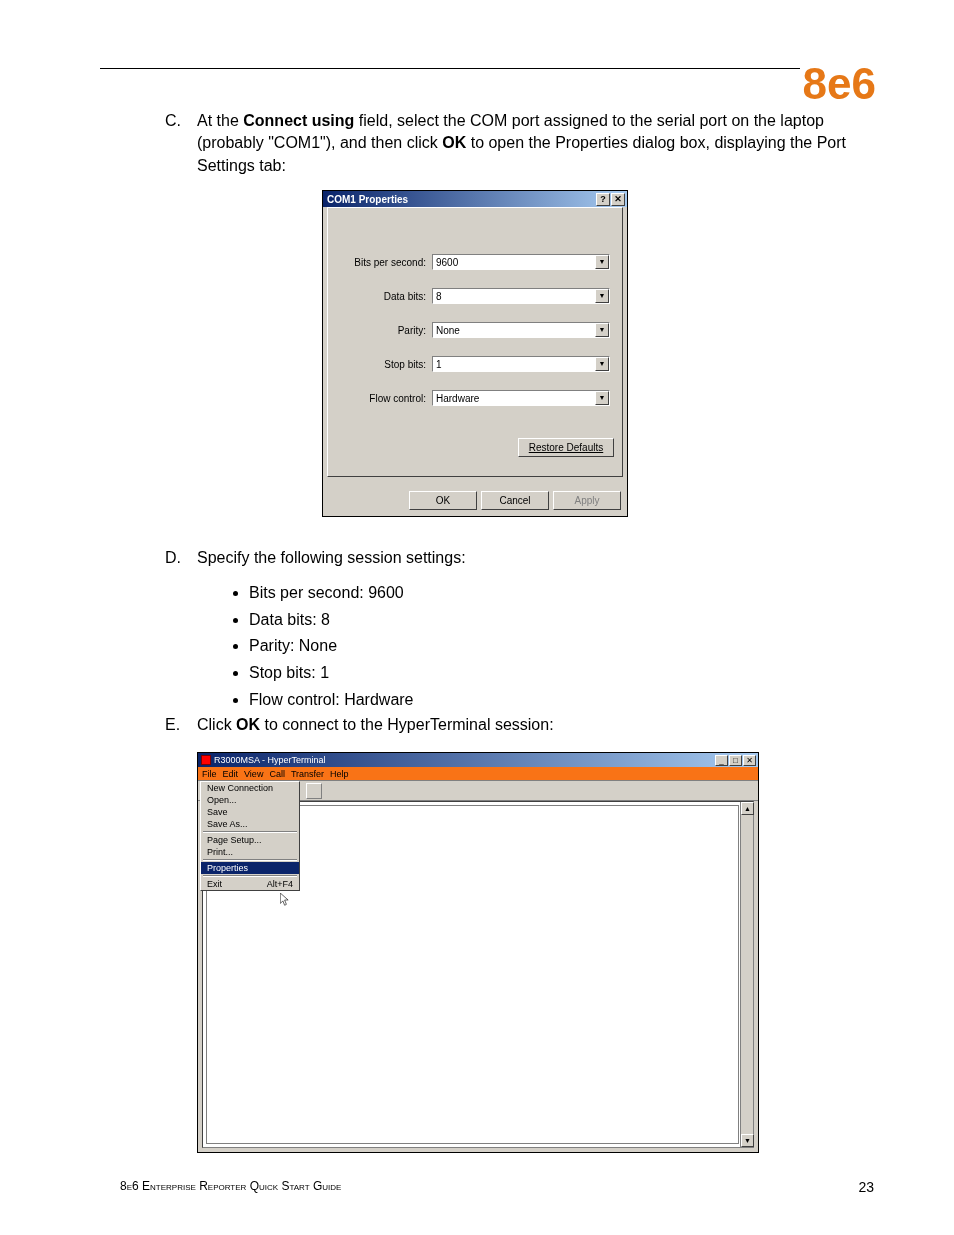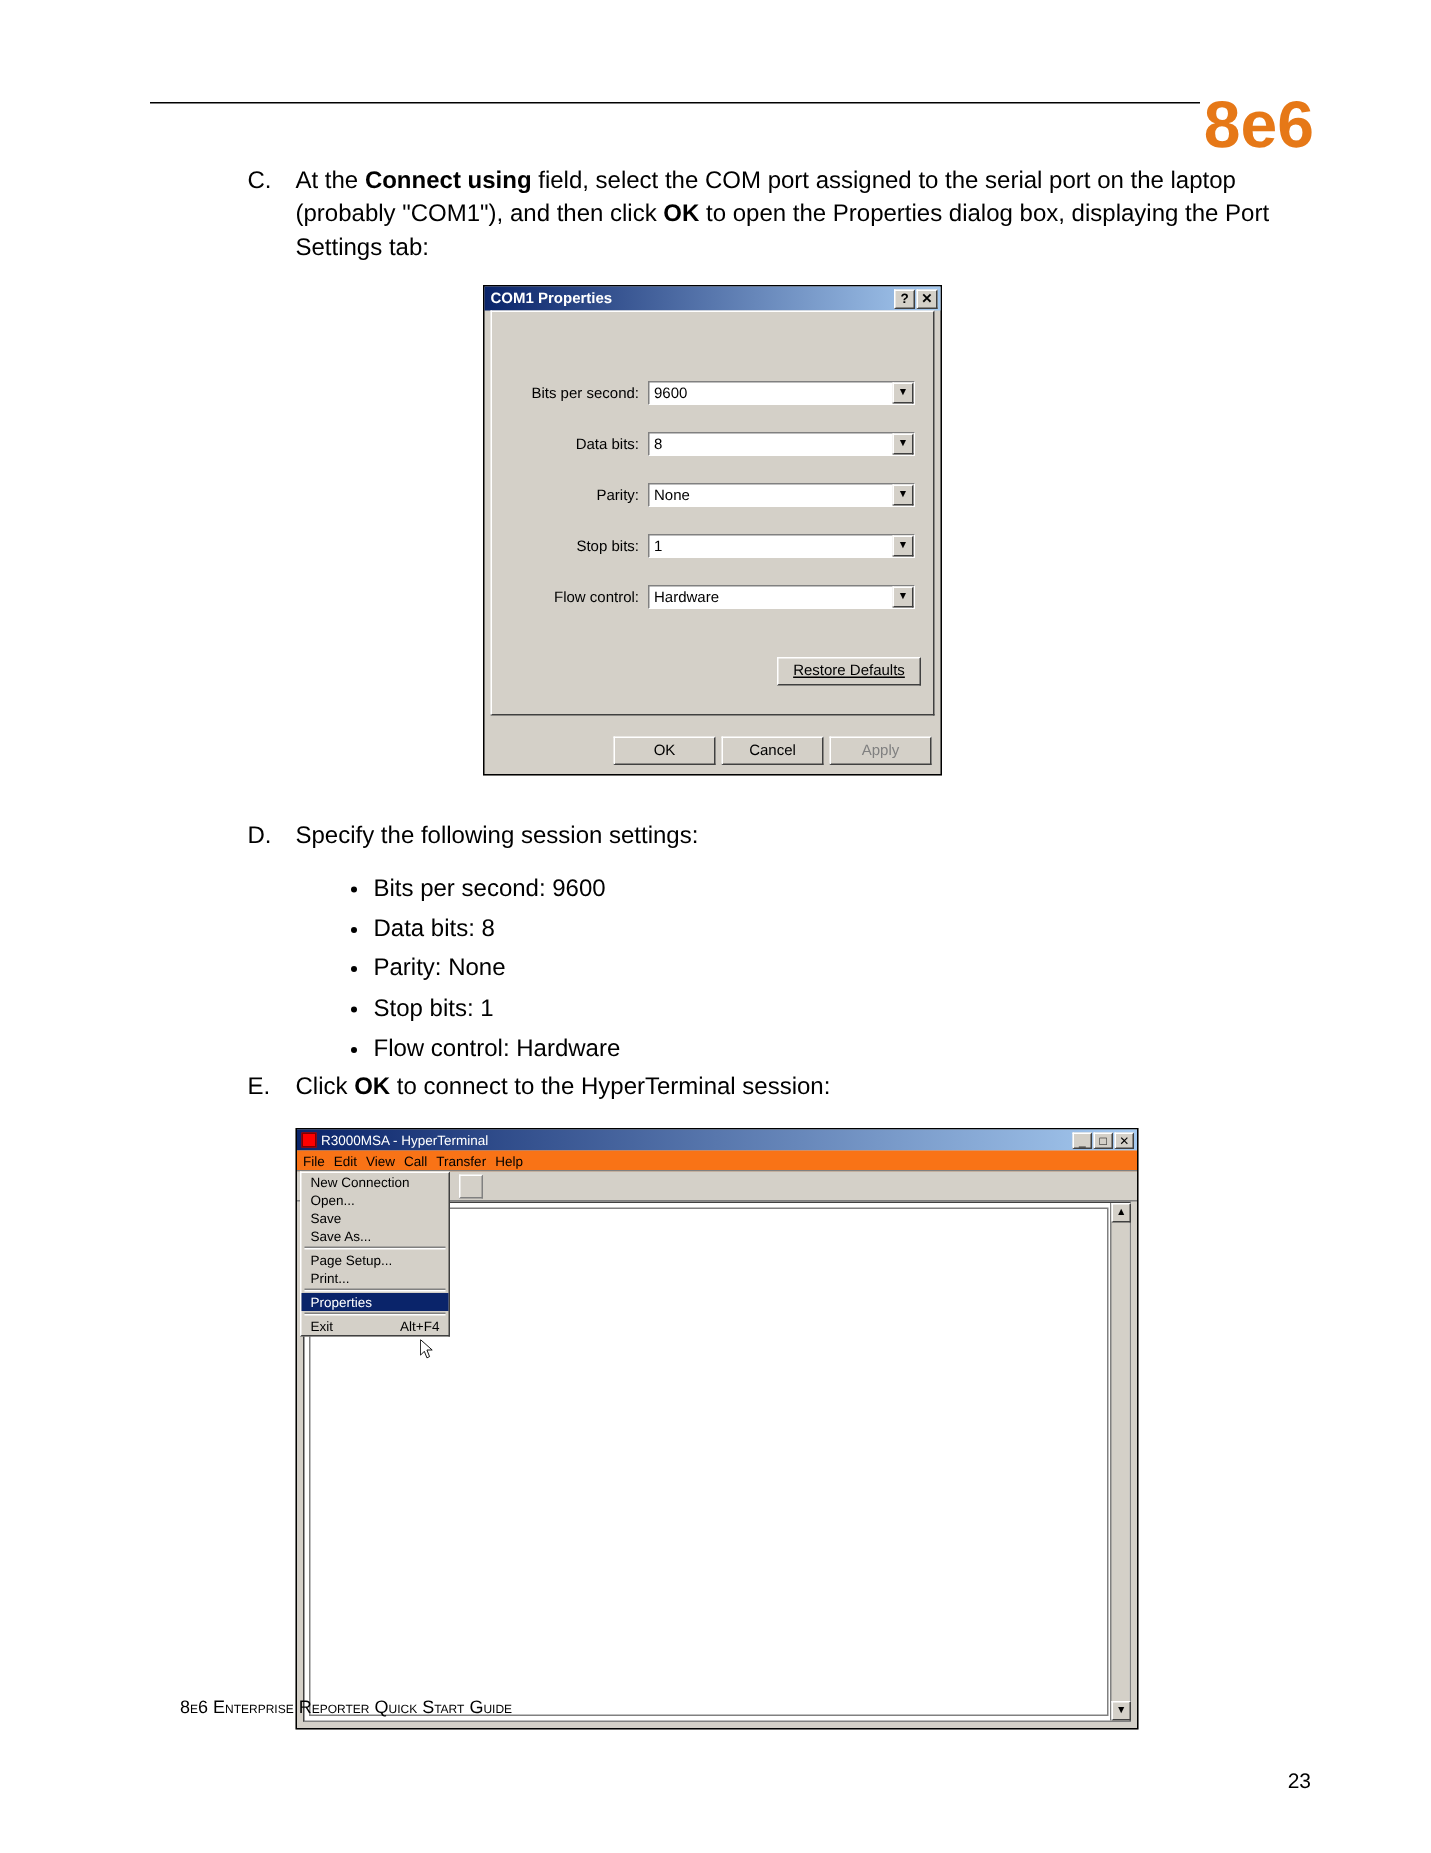--- a/index.html
+++ b/index.html
@@ -275,21 +275,21 @@
   .footer {
     position:absolute;
     bottom: 40px;
     left: 120px;
     right: 80px;
     display:flex;
     justify-content:space-between;
     font-size: 12px;
     font-variant: small-caps;
   }
-  .footer .pn { font-variant: normal; font-size:14px;margin-top:48px; }
+  .footer .pn { font-variant: normal; font-size:14px; }
 </style>
 </head>
 <body>
 
 <div class="header-line"></div>
 <div class="logo">8e6</div>
 
 <div class="content">
   <div class="step-c">
     <div class="step-label">C.</div>

